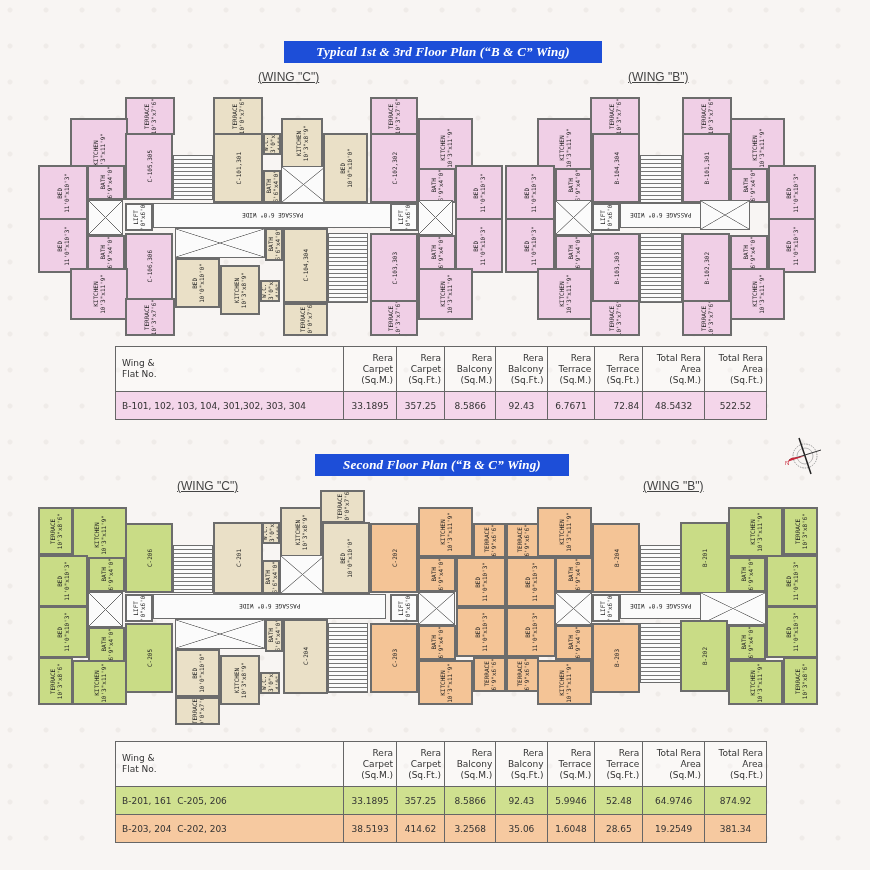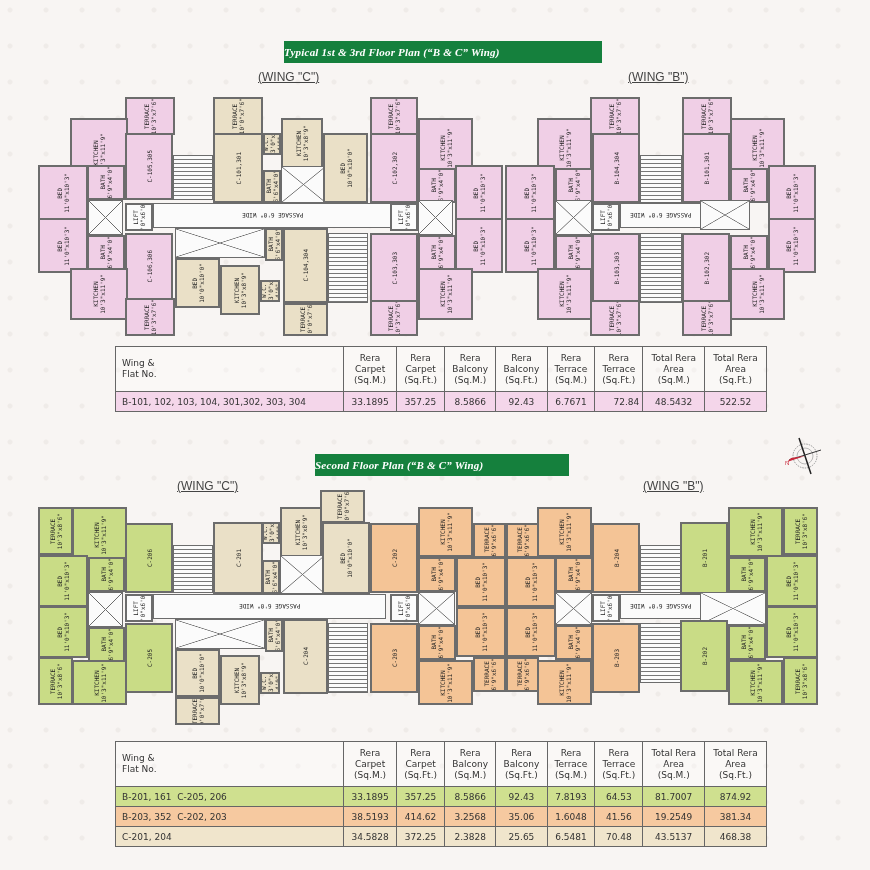--- a/index.html
+++ b/index.html
@@ -10,26 +10,26 @@
     position: relative;
   }
   .bgpat {
     position: absolute; inset: 0;
     background-image:
       radial-gradient(circle at 10px 10px, rgba(200,190,185,0.18) 2px, transparent 3px);
     background-size: 36px 36px;
   }
   .banner {
     position: absolute;
-    background: #15803d;
+    background: #1d4ed8;
     color: #fff;
     font-family: "Liberation Serif", serif;
     font-style: italic; font-weight: bold;
-    font-size: 11px;
-    text-align: left;
+    font-size: 13px;
+    text-align: center;
     line-height: 22px;
     letter-spacing: 0.2px;
   }
   .wing-label {
     position: absolute;
     font-size: 12px; color: #444;
     text-decoration: underline;
     font-family: "Liberation Sans", sans-serif;
   }
   .plan { position: absolute; }
@@ -71,25 +71,25 @@
     font-family: "DejaVu Sans", sans-serif;
     font-size: 9px;
     color: #333;
     background: transparent;
   }
   table.rera th, table.rera td {
     border: 1px solid #666;
     padding: 0 3px;
   }
   table.rera th {
-    font-weight: normal; text-align: center; height: 45px; line-height: 11px;
+    font-weight: normal; text-align: right; height: 45px; line-height: 11px;
     background: rgba(255,255,255,0.3);
   }
   table.rera th.first { text-align: left; padding-left: 6px; }
-  table.rera td { height: 20px; text-align: center; }
+  table.rera td { height: 28px; text-align: center; }
   table.rera td.first { text-align: left; padding-left: 6px; }
   .compass { position: absolute; }
 </style>
 </head>
 <body>
 <div class="bgpat"></div>
 
 <div class="banner" style="left:284px;top:41px;width:318px;height:22px;">Typical 1st  &amp; 3rd Floor Plan (“B &amp; C” Wing)</div>
 <div class="wing-label" style="left:258px;top:70px;">(WING "C")</div>
 <div class="wing-label" style="left:628px;top:70px;">(WING "B")</div>
@@ -666,41 +666,30 @@
 (Sq.Ft.)</th>
     </tr>
   </thead>
   <tbody>
     <tr style="background:#cfe08f;">
       <td class="first" style="white-space:pre;">B-201, 161  C-205, 206</td>
       <td>33.1895</td>
       <td>357.25</td>
       <td>8.5866</td>
       <td>92.43</td>
-      <td>7.8193</td>
-      <td>64.53</td>
-      <td>81.7007</td>
+      <td>5.9946</td>
+      <td>52.48</td>
+      <td>64.9746</td>
       <td>874.92</td>
     </tr>
     <tr style="background:#f6c9a0;">
-      <td class="first" style="white-space:pre;">B-203, 352  C-202, 203</td>
+      <td class="first" style="white-space:pre;">B-203, 204  C-202, 203</td>
       <td>38.5193</td>
       <td>414.62</td>
       <td>3.2568</td>
       <td>35.06</td>
       <td>1.6048</td>
-      <td>41.56</td>
+      <td>28.65</td>
       <td>19.2549</td>
       <td>381.34</td>
     </tr>
-    <tr style="background:#f0e5cc;">
-      <td class="first">C-201, 204</td>
-      <td>34.5828</td>
-      <td>372.25</td>
-      <td>2.3828</td>
-      <td>25.65</td>
-      <td>6.5481</td>
-      <td>70.48</td>
-      <td>43.5137</td>
-      <td>468.38</td>
-    </tr>
   </tbody>
 </table>
 
 </body></html>

